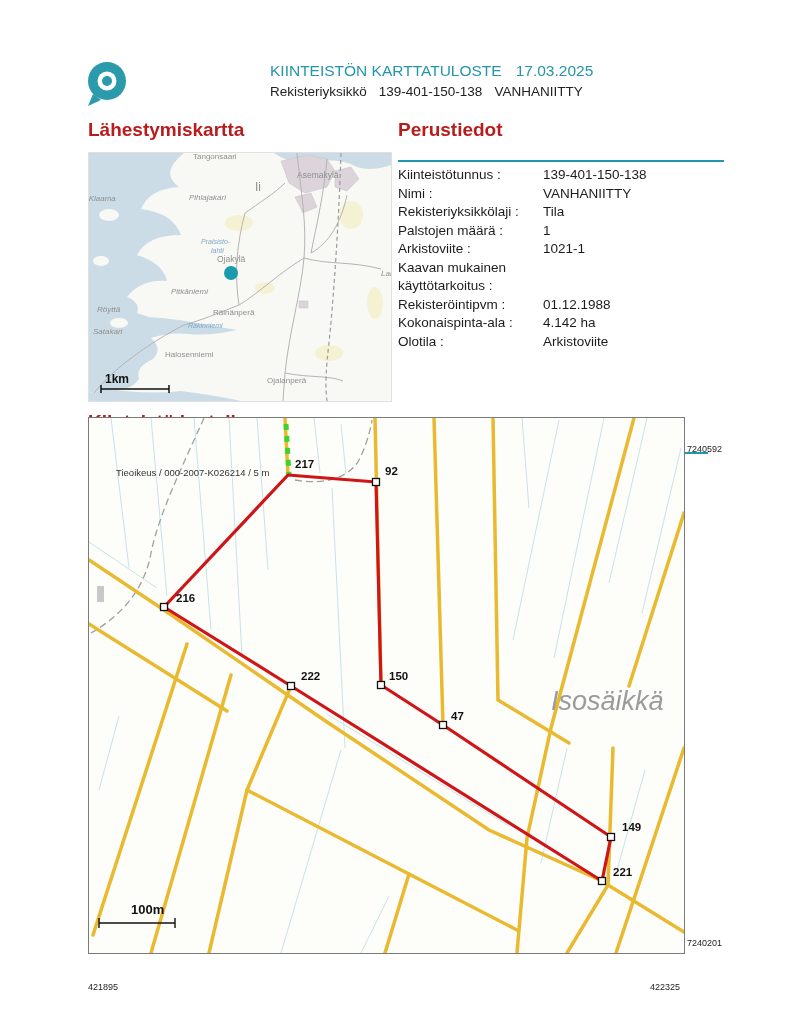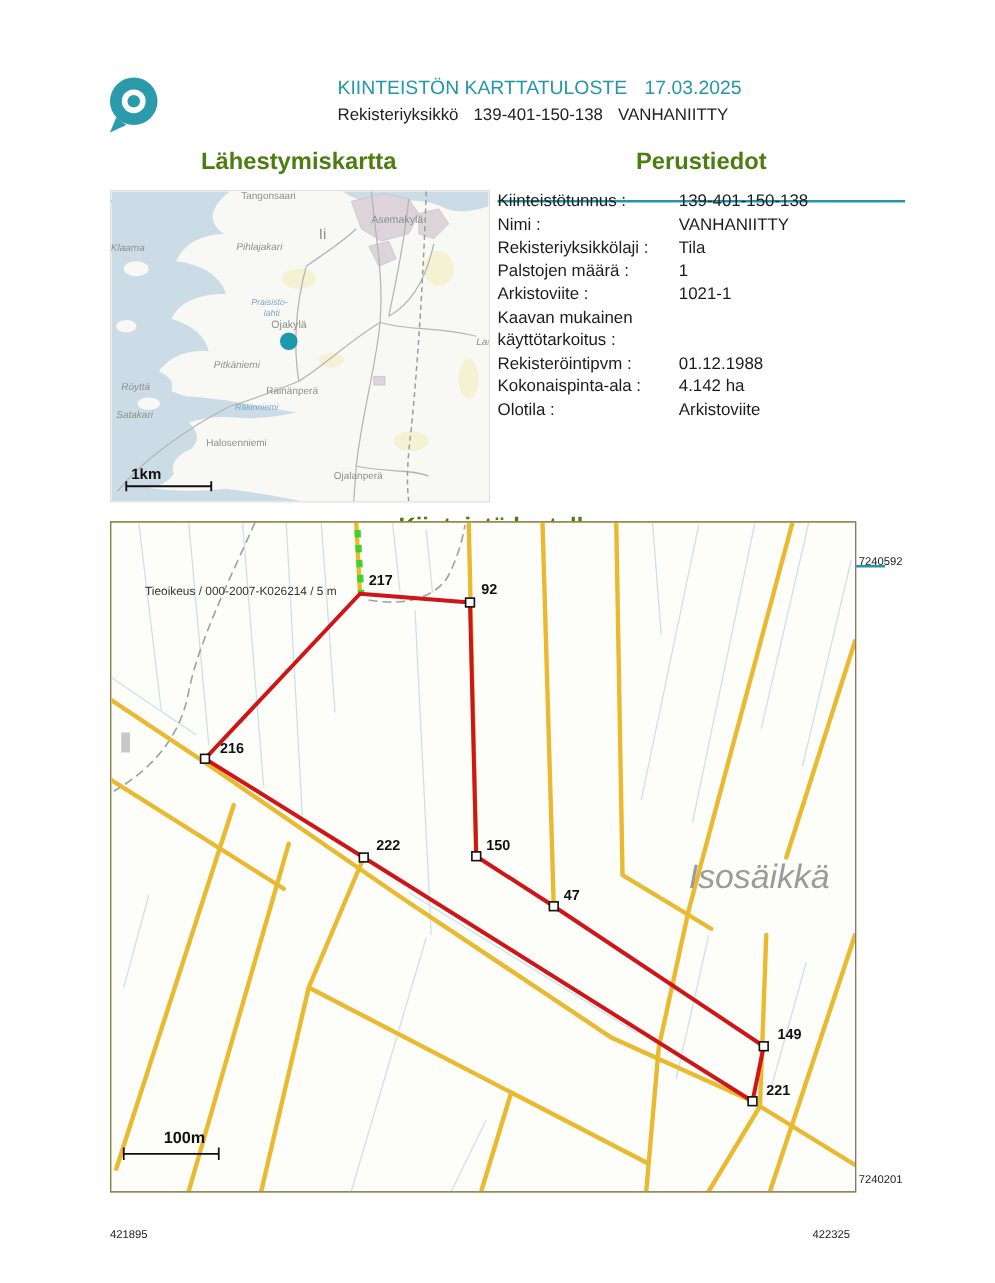--- a/index.html
+++ b/index.html
@@ -7,23 +7,23 @@
   .abs{position:absolute;}
   
   .logo{left:85px;top:60px;display:flex;align-items:center;gap:8px;}
   .logo-text{font-size:28px;font-weight:600;color:#1b1b1b;letter-spacing:-0.5px;}
   .title-block{left:270px;top:62px;}
   .title-line{font-size:15.5px;font-weight:normal;color:#2397a9;}
   .title-line .date{margin-left:14px;}
   .sub-line{font-size:13.5px;color:#222;margin-top:4px;}
   .sub-line span{margin-right:12px;}
   
-  .sec-head{color:#4d7c0f;font-size:19px;font-weight:bold;border-bottom:2px solid #2397a9;padding-bottom:19px;text-align:center;}
-  
-  .info-rows{left:398px;top:152px;width:330px;font-size:13.5px;color:#1c1c1c;}
+  .sec-head{color:#b91c1c;font-size:19px;font-weight:bold;border-bottom:2px solid #2397a9;padding-bottom:19px;}
+  
+  .info-rows{left:398px;top:166px;width:330px;font-size:13.5px;color:#1c1c1c;}
   .info-row{display:flex;line-height:18.5px;}
   .info-row .lbl{width:145px;flex:0 0 145px;}
   .info-row .val{flex:1;}
   
   .mini-map{left:88px;top:152px;width:302px;height:248px;border:1px solid #e0e0e0;overflow:hidden;}
   .big-map{left:88px;top:417px;width:595px;height:535px;border:1px solid #7a7a7a;background:#eab308;overflow:hidden;}
   .coord{font-size:9px;color:#222;}
   svg text{user-select:none;}
 </style>
 </head>

